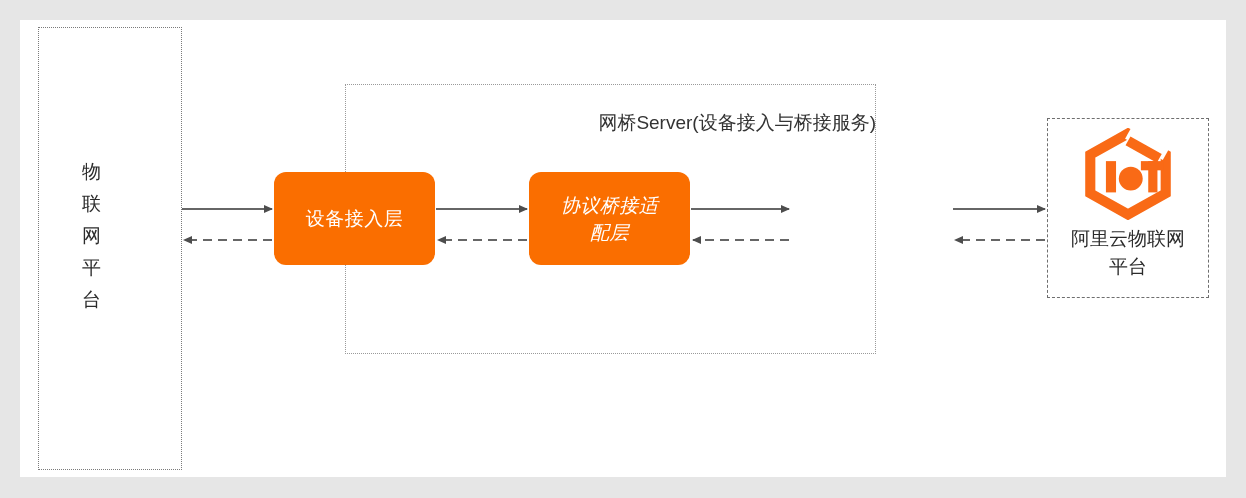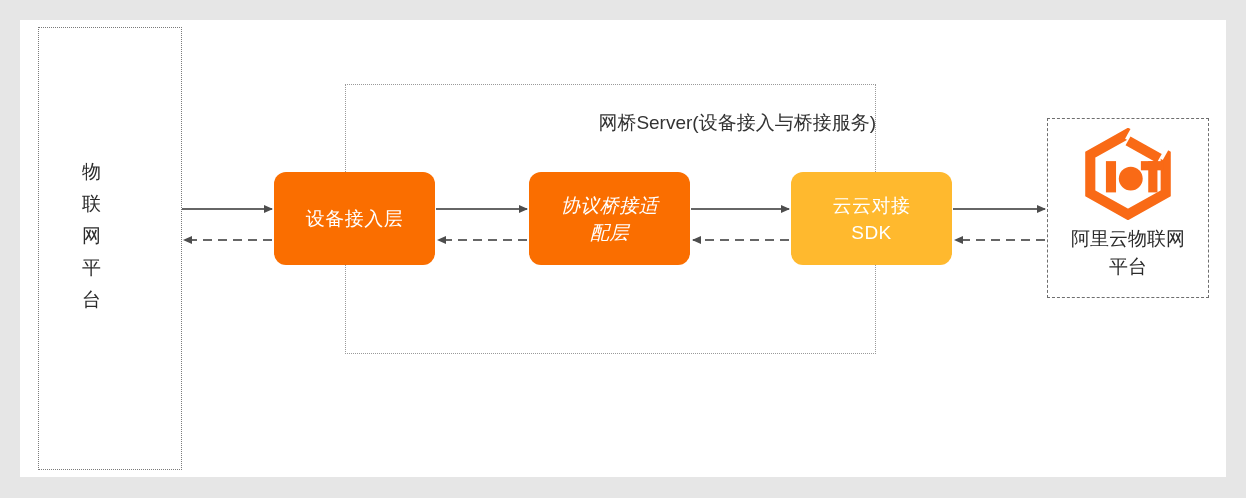--- a/index.html
+++ b/index.html
@@ -157,22 +157,20 @@
 台</div>
 
   <div id="bridge-server-container"></div>
   <div id="bridge-server-title">网桥Server(设备接入与桥接服务)</div>
 
   <div class="proc-box" id="box-device-access">设备接入层</div>
 
   <div class="proc-box" id="box-protocol-bridge">协议桥接适
 配层</div>
 
-  <div class="proc-box" id="box-cloud-sdk">云云对接
-SDK</div>
 
   <div id="alibaba-iot-box"></div>
   <div id="alibaba-iot-logo">
     <svg viewBox="0 0 100 100" width="92" height="92" aria-hidden="true">
 
       <path d="M 50 6 L 91 29 L 91 71 L 50 94 L 9 71 L 9 29 Z" fill="none" stroke="#F96A16" stroke-width="11" stroke-linejoin="miter"></path>
 
       <path d="M 50 6 L 91 29" fill="none" stroke="#ffffff" stroke-width="13"></path>
 
       <path d="M 50 14 L 84 33" fill="none" stroke="#F96A16" stroke-width="11" stroke-linecap="butt"></path>

